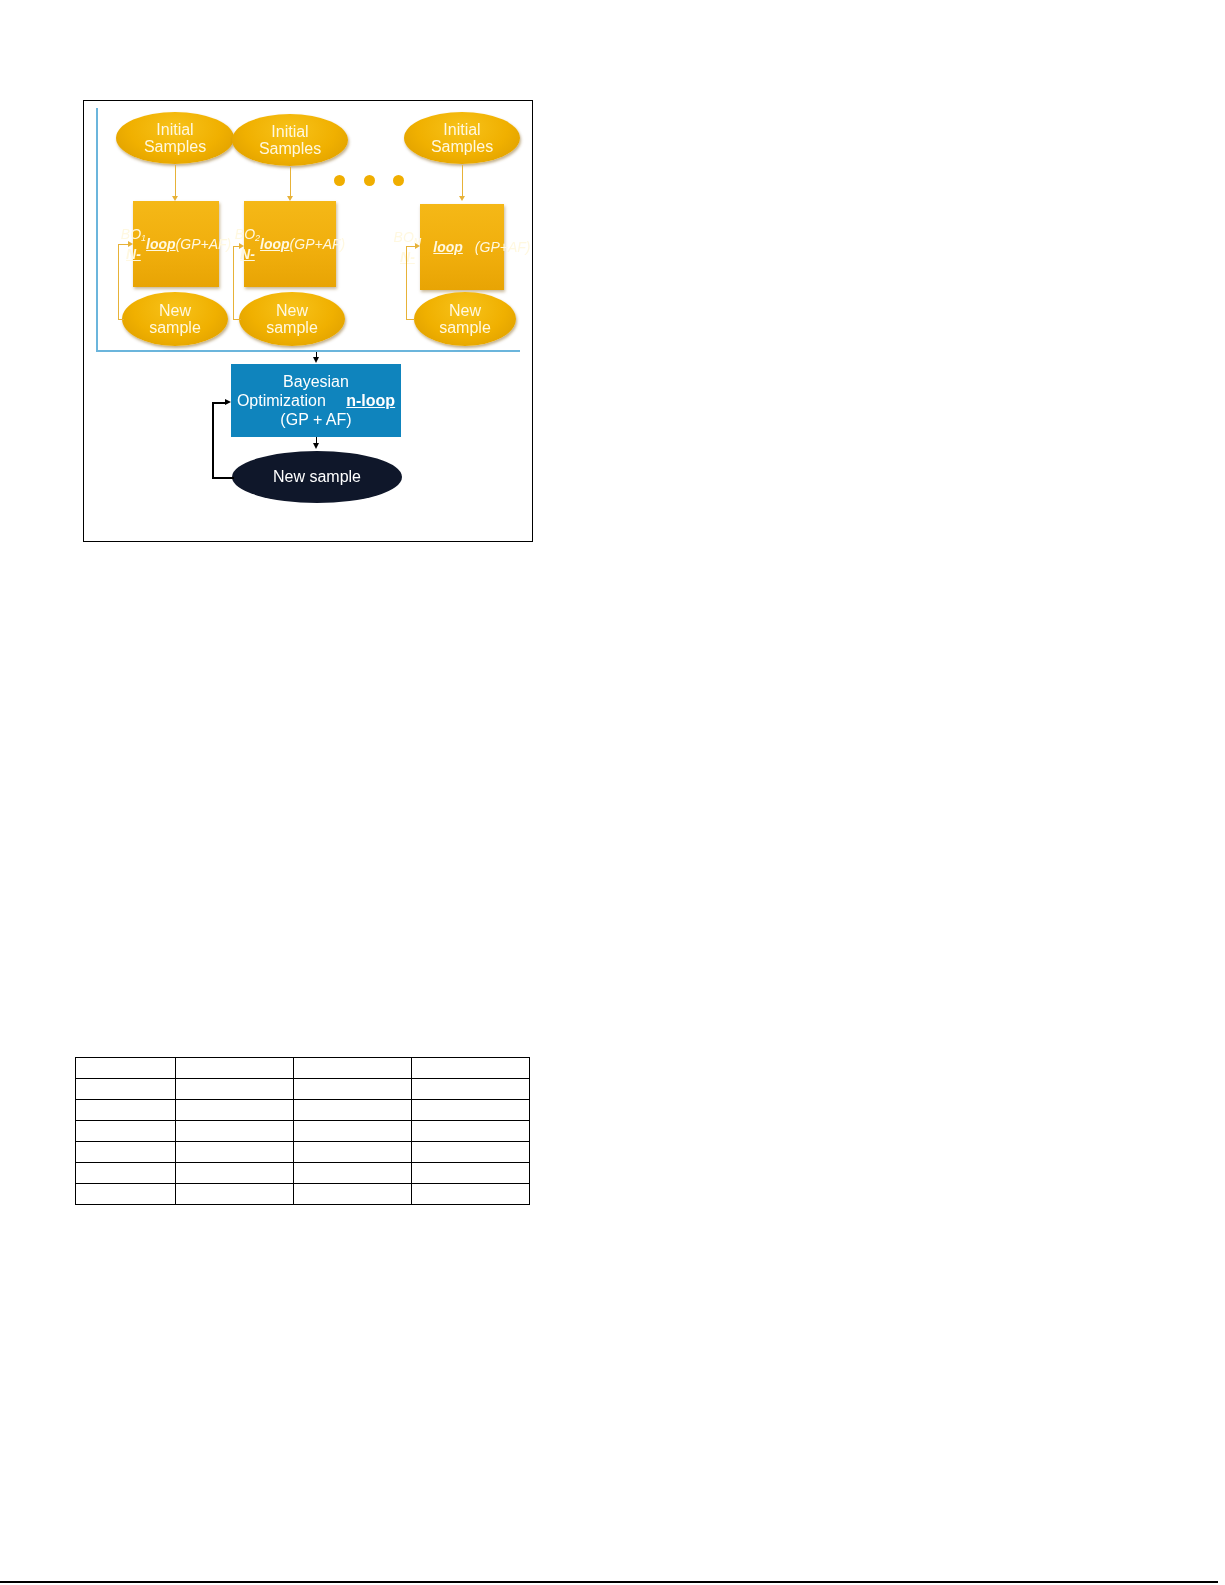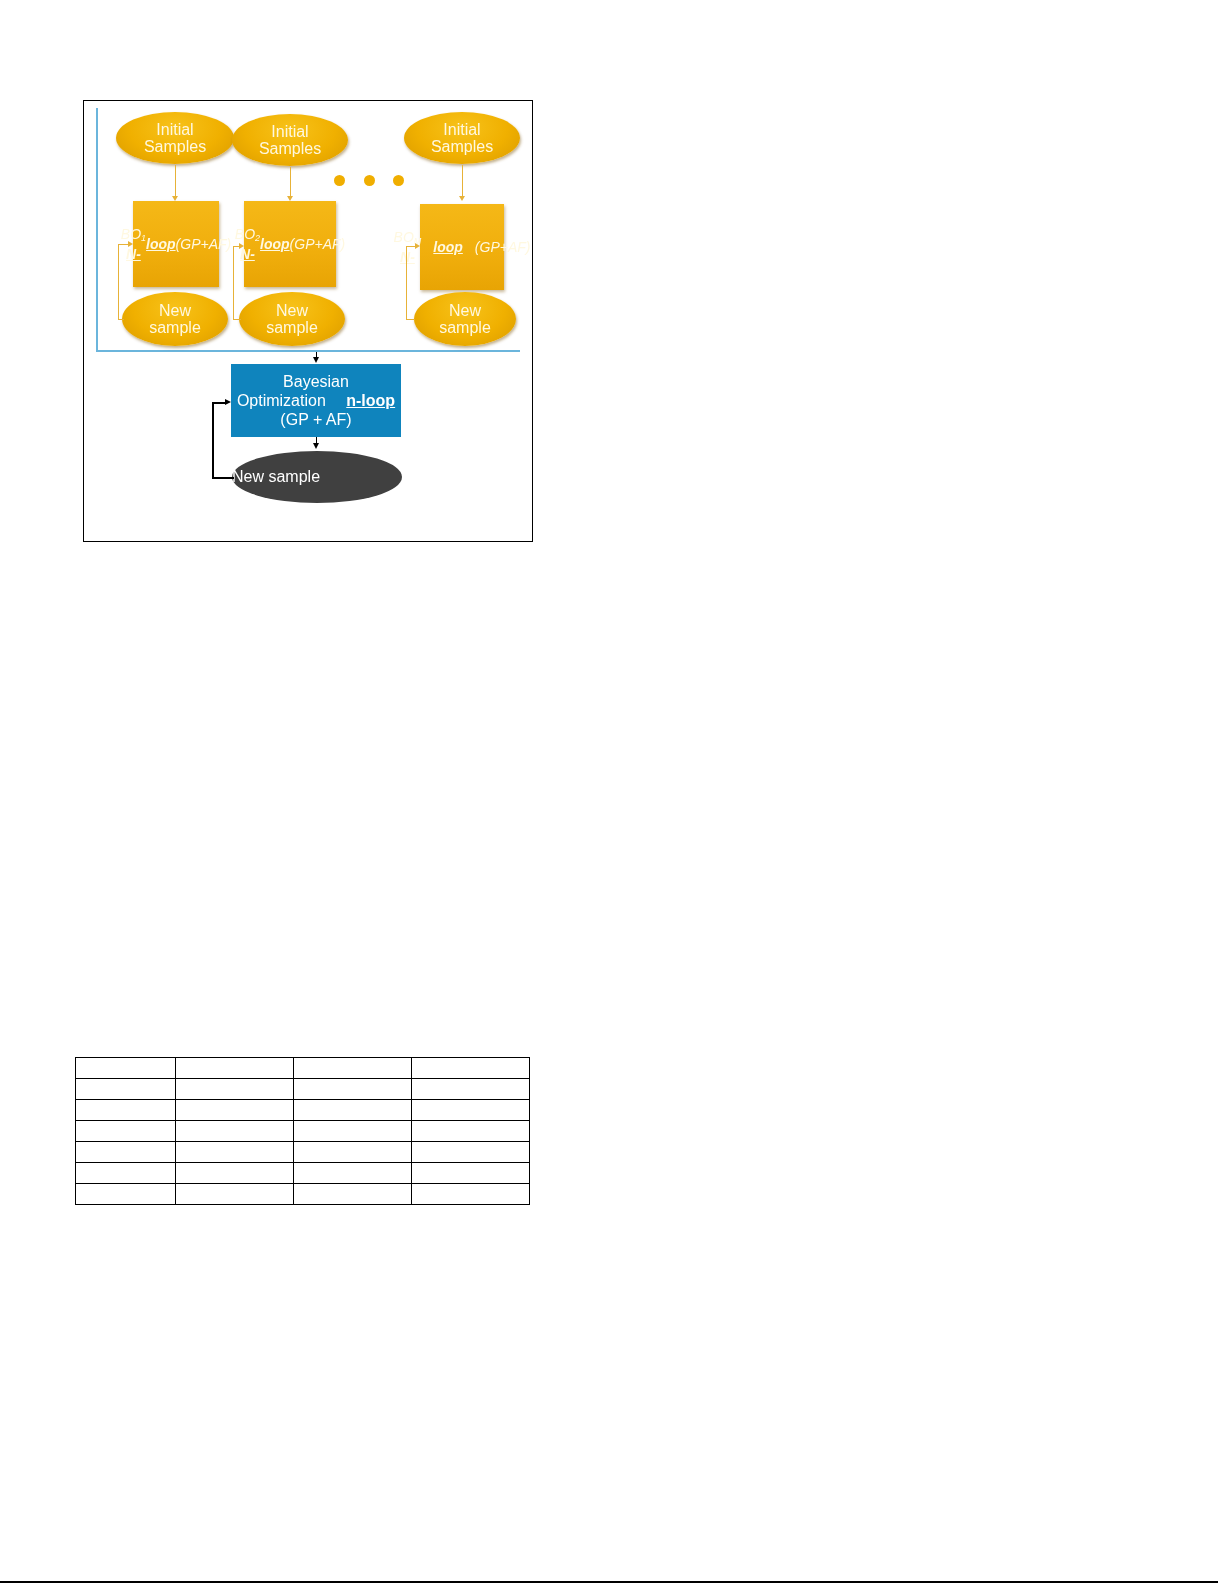--- a/index.html
+++ b/index.html
@@ -122,26 +122,26 @@
       text-decoration: underline;
       margin-left: 16px;
     }
     .blue-ellipse {
       position: absolute;
       left: 232px;
       top: 451px;
       width: 170px;
       height: 52px;
       border-radius: 50%;
-      background: #404040;
+      background: #0f172a;
       color: #fff;
       font-size: 16px;
       display: flex;
       align-items: center;
-      justify-content: flex-start;
+      justify-content: center;
     }
     .black-line {
       position: absolute;
       background: #000;
     }
     .black-arrow-down {
       position: absolute;
       width: 0; height: 0;
       border-left: 3px solid transparent;
       border-right: 3px solid transparent;

